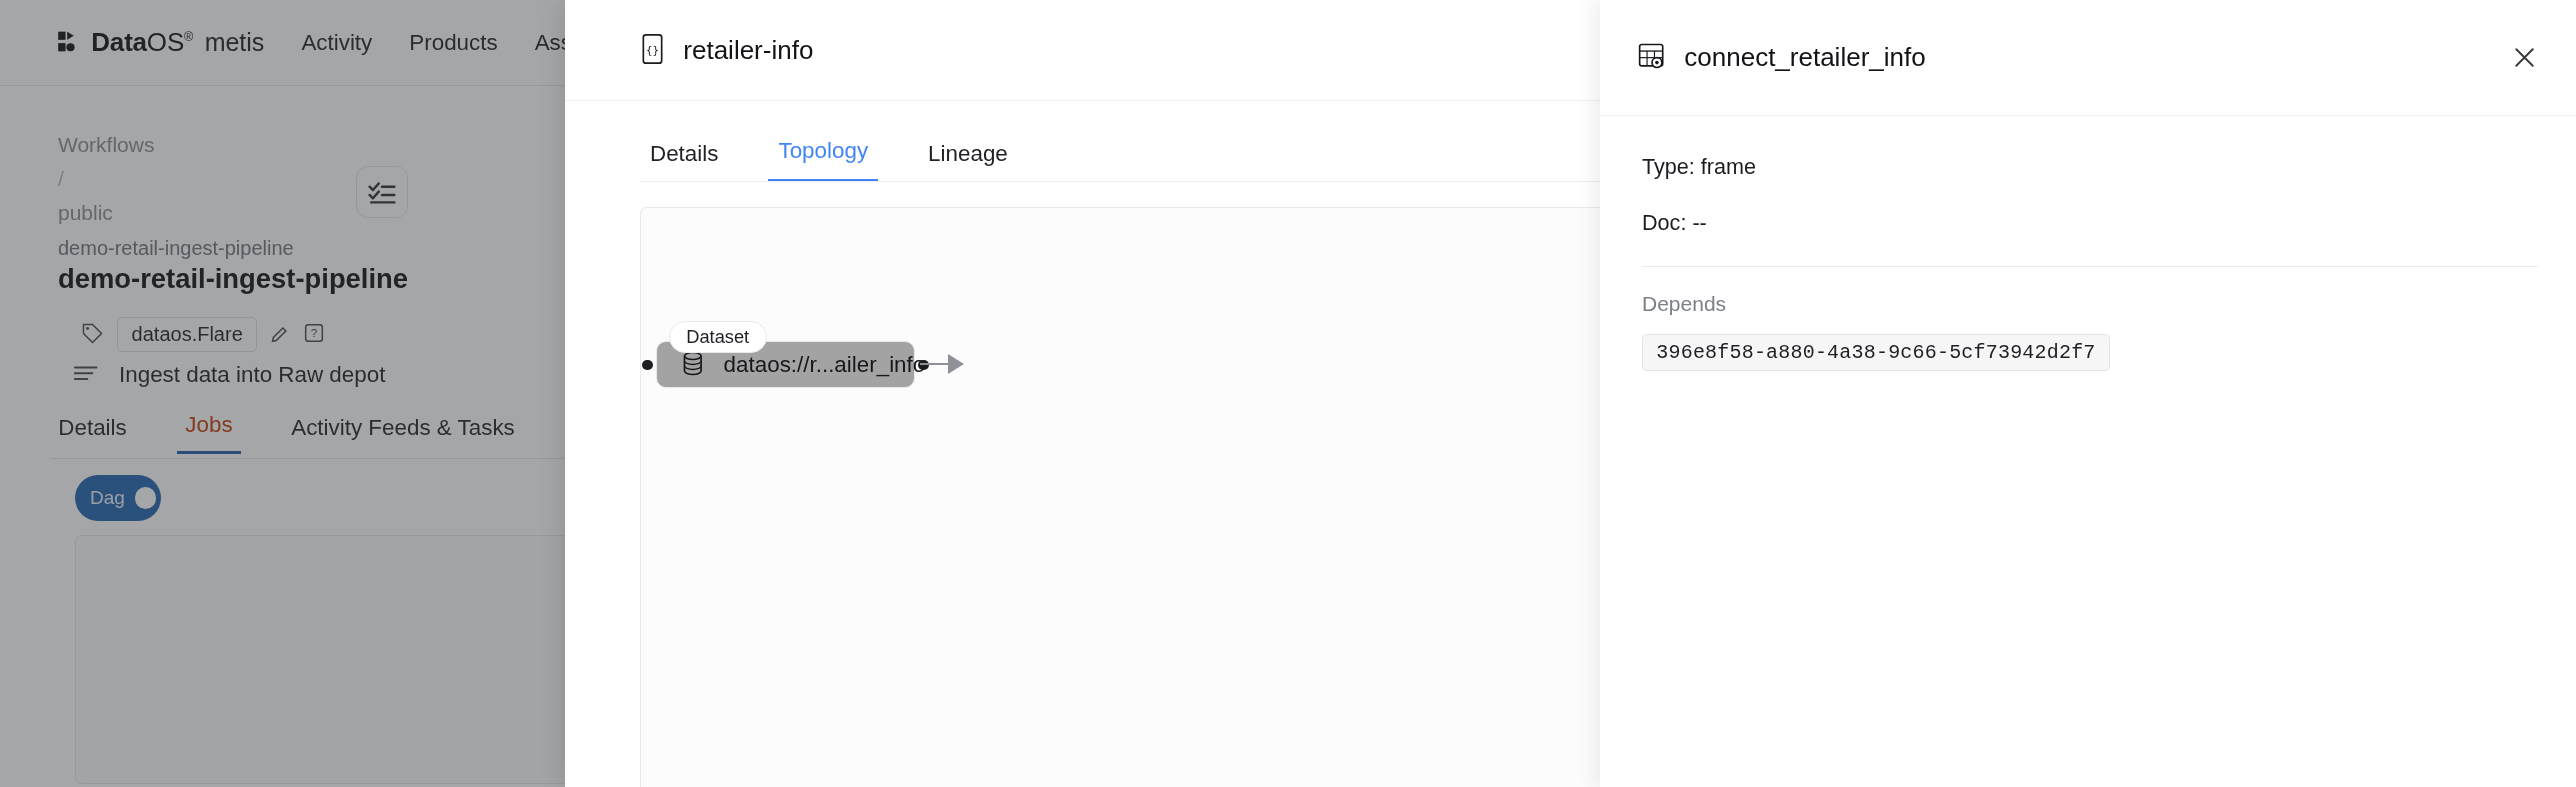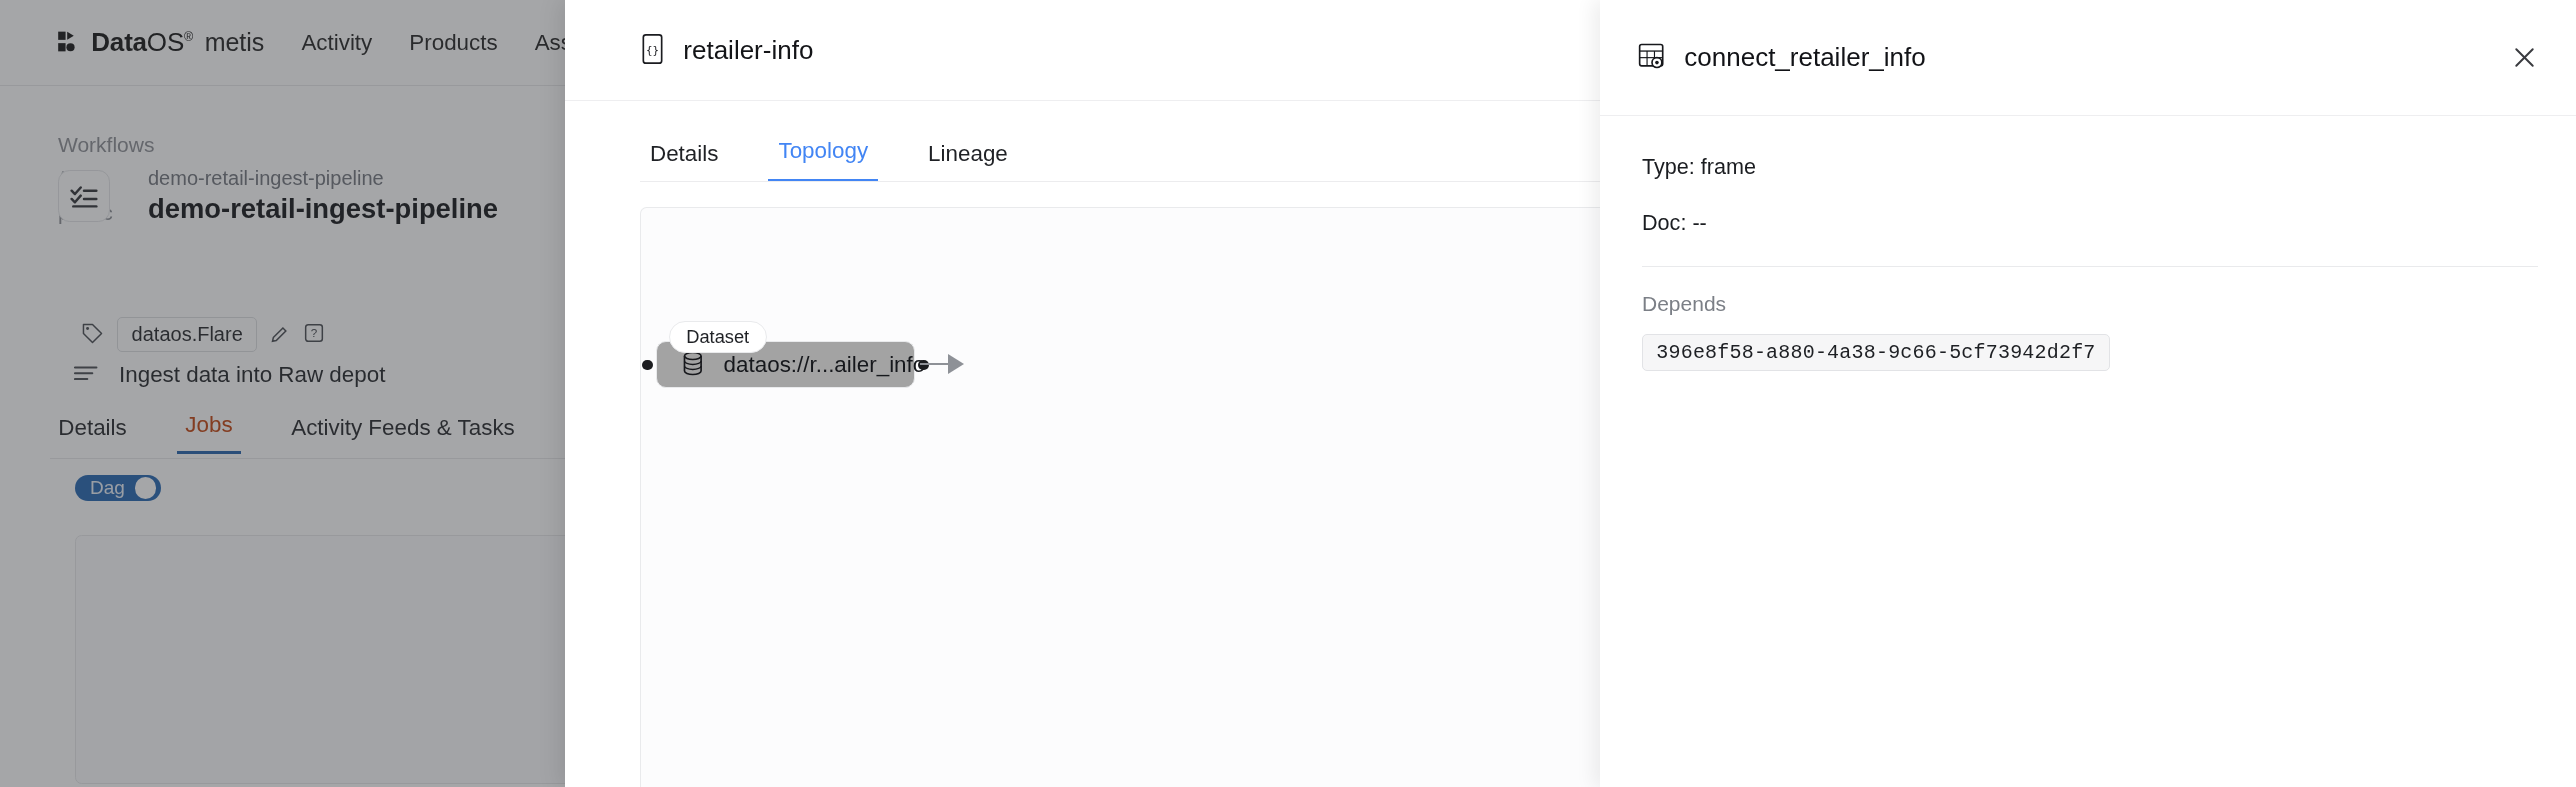--- a/index.html
+++ b/index.html
@@ -27,21 +27,21 @@
   .brand-text .thin { font-weight: 400; }
   .brand-text sup { font-size: 12.5px; vertical-align: super; }
   .brand-sub { font-size: 25px; color: #202020; font-weight: 400; margin-left: 3.3px;}
   .topnav-link { font-size: 22.4px; color: #1f1f1f; font-weight: 400; white-space: nowrap; }
 
   .bg-body { position: absolute; left: 0; top: 86px; width: 2576px; height: 701px; background: #fff; }
 
   .breadcrumb { position: absolute; left: 58px; top: 47px; font-size: 21px; color: #8a8d93; display: flex; gap: 10px; flex-direction: column; }
   .breadcrumb .sep { color: #b4b7bc; }
 
-  .entity-head { position: absolute; left: 58px; top: 80px; display: flex; gap: 38px; align-items: center; }
+  .entity-head { position: absolute; left: 58px; top: 80px; display: flex; gap: 18px; align-items: flex-end; flex-direction: column; }
   .entity-icon {
     width: 52px; height: 52px; border-radius: 11.6px; border: 0.8px solid #e3e4e7;
     display: flex; align-items: center; justify-content: center; background: #fff;
   }
   .entity-titles .sup { font-size: 20px; color: #6f737b; line-height: 1.25; }
   .entity-titles .main { font-size: 27.4px; font-weight: 700; color: #101114; line-height: 1.3; white-space: nowrap; }
 
   .owner-row { position: absolute; left: 81px; top: 189px; display: flex; align-items: center; gap: 13.3px; }
   .avatar {
     width: 28px; height: 28px; border-radius: 50%; overflow: hidden; display: block;
@@ -62,21 +62,21 @@
   .desc-text { font-size: 22.4px; color: #1d1f23; white-space: nowrap; }
 
   .bg-tabs { position: absolute; left: 50px; top: 326px; display: flex; align-items: flex-end; gap: 42px; }
   .bg-tab { font-size: 22.4px; color: #1f2125; padding: 0 8.3px 13.3px 8.3px; white-space: nowrap; }
   .bg-tab.active { color: #c2410c; font-weight: 500; border-bottom: 3.3px solid #1f5fa9; }
   .bg-tabs-rule { position: absolute; left: 50px; top: 372px; width: 2493px; height: 0.8px; background: #e7e8ea; }
 
   .dag-toggle {
     position: absolute; left: 75px; top: 389px;
     display: flex; align-items: center; gap: 10px;
-    background: #1f63b0; border-radius: 830px; height: 26px; padding: 0 5px 0 15px;
+    background: #1f63b0; border-radius: 830px; height: 46px; padding: 0 5px 0 15px;
   }
   .dag-toggle .lbl { font-size: 19px; color: #eaf0f8; }
   .dag-toggle .knob { width: 21.6px; height: 21.6px; border-radius: 50%; background: #fff; }
 
   .dag-canvas {
     position: absolute; left: 75px; top: 449px; width: 1246px; height: 249px;
     border: 0.8px solid #e7e8ea; border-radius: 6.6px; background: #fcfcfd;
   }
 
   

